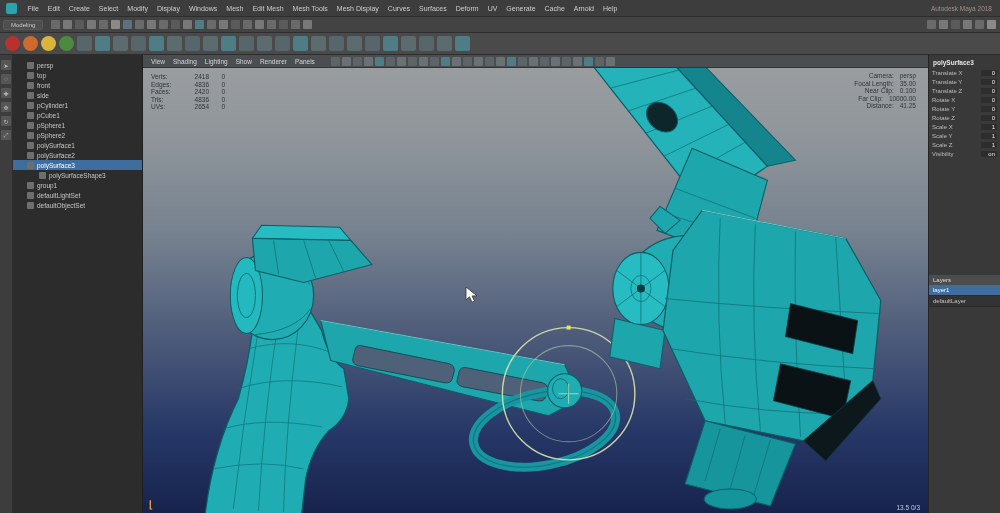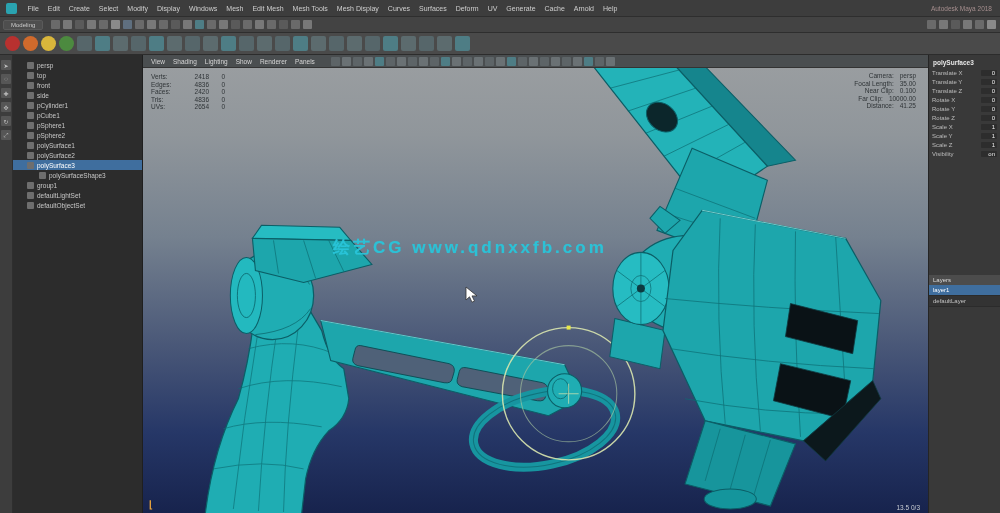--- a/index.html
+++ b/index.html
@@ -346,21 +346,20 @@
           </g>
 
           <g>
             <circle cx="424" cy="325" r="66" fill="none" stroke="#d9e6ae" stroke-width="1.4" opacity="0.9"></circle>
             <circle cx="424" cy="325" r="48" fill="none" stroke="#a8c4a0" stroke-width="1" opacity="0.65"></circle>
             <rect x="422" y="257" width="4" height="4" fill="#e8e84a"></rect>
             <path d="M424,315 L424,335 M414,325 L434,325" stroke="#d9e6ae" stroke-width="1" opacity="0.7"></path>
           </g>
         </svg>
 
-        <div class="watermark">绘艺CG www.qdnxxfb.com</div>
 
         <svg class="layer" viewBox="0 0 782 444" preserveAspectRatio="none">
           <g>
 
             <polygon points="512,-22 548,-14 650,92 622,98" fill="#15858d" stroke="#0b5e66" stroke-width="1"></polygon>
             <polygon points="442,-10 512,-22 622,98 560,140" fill="#23b3b8" stroke="#0b5e66" stroke-width="1.2"></polygon>
             <g stroke="#0c6b72" stroke-width="0.8" fill="none" opacity="0.85">
               <path d="M466,20 L534,2"></path>
                 <path d="M483,43 L551,20"></path>
                 <path d="M501,65 L567,38"></path>

